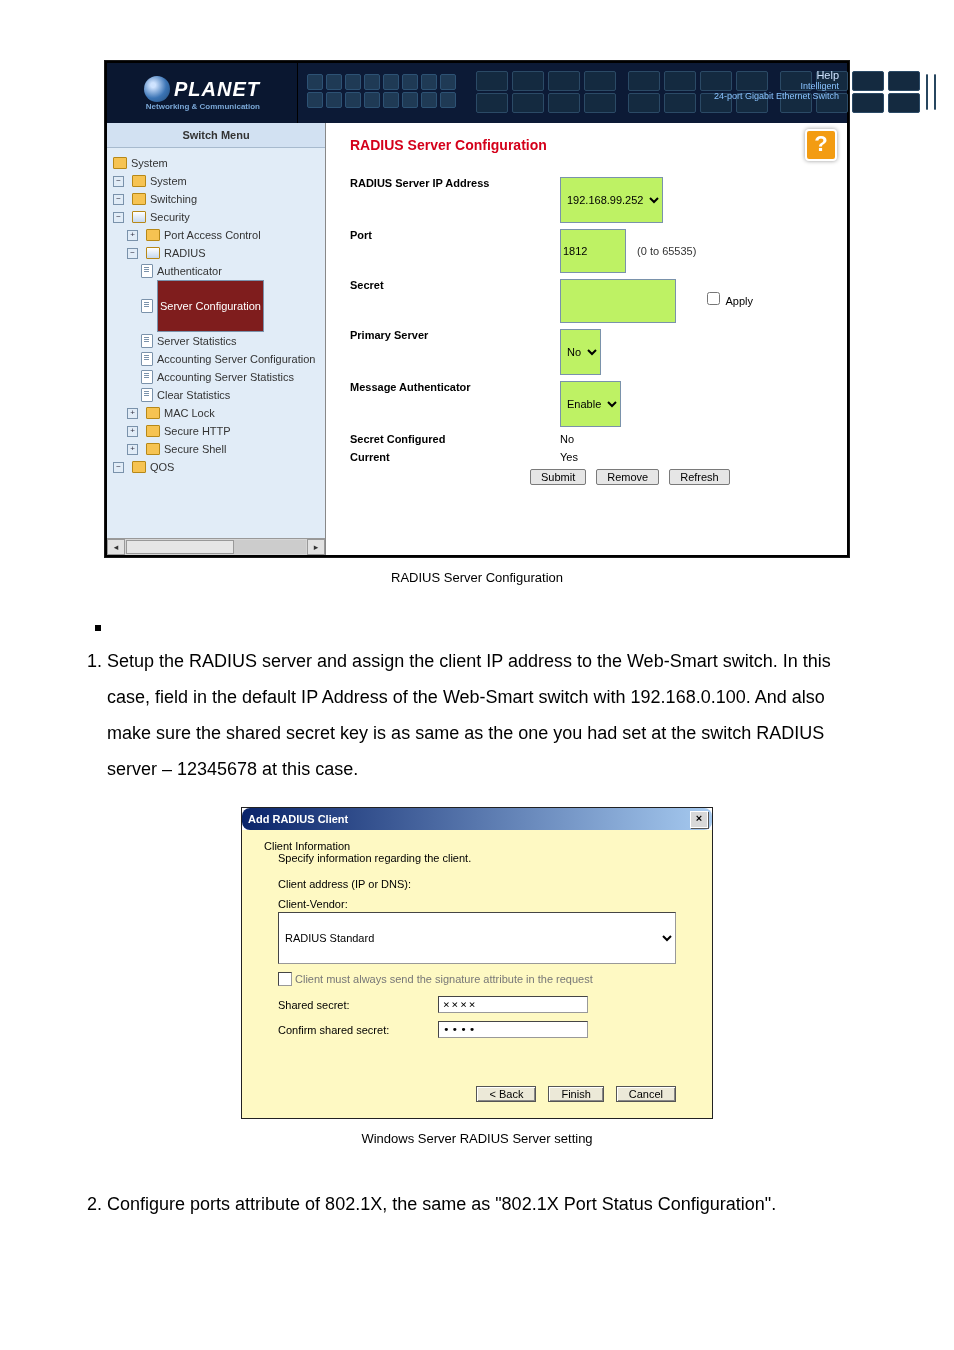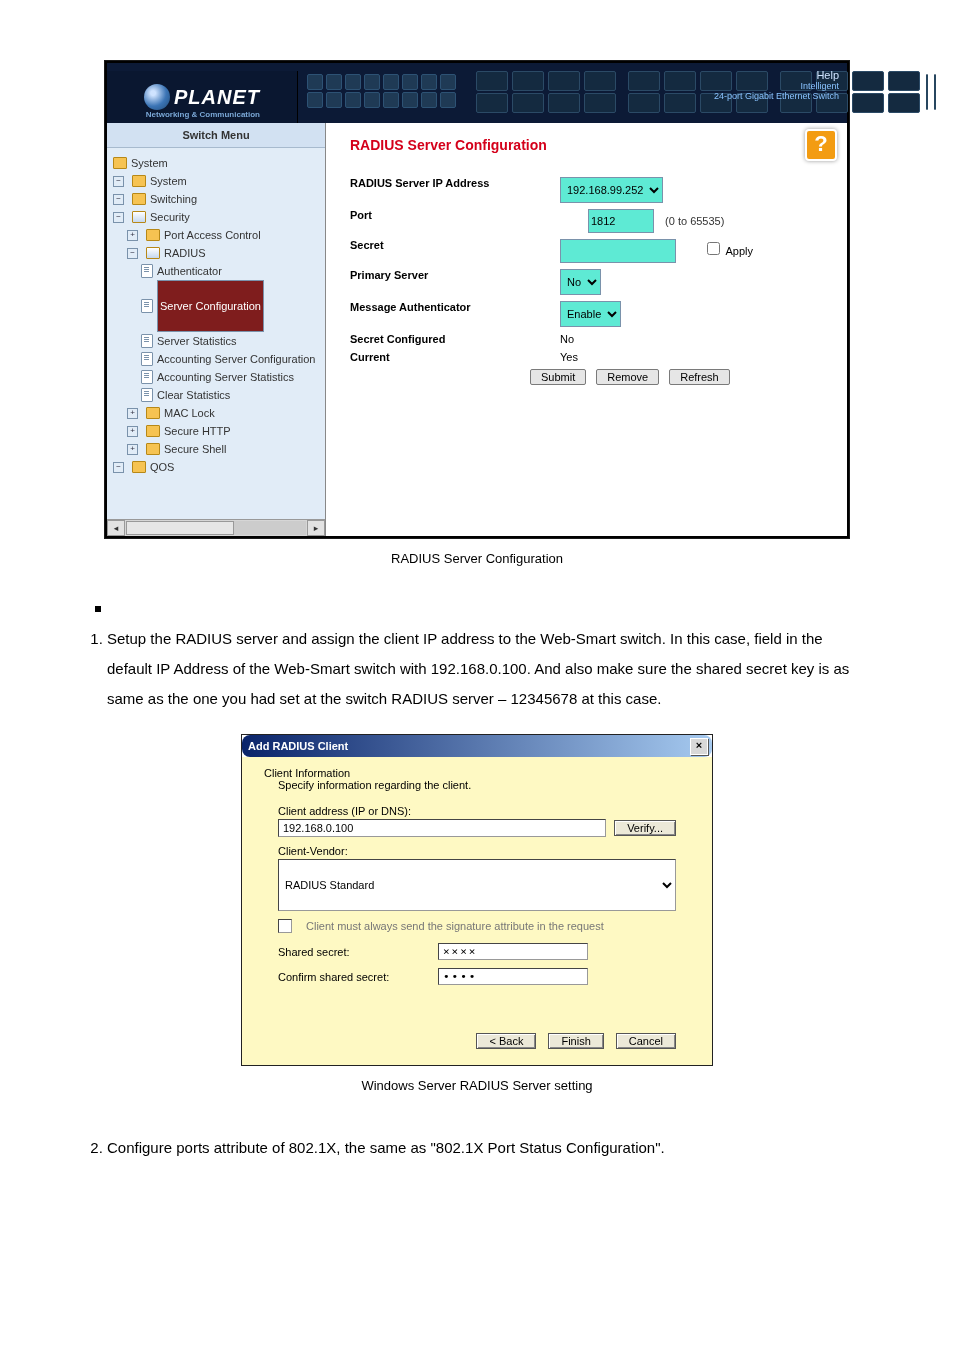--- a/index.html
+++ b/index.html
@@ -1,21 +1,21 @@
 <!DOCTYPE html>
 <html><head>
 <meta charset="utf-8">
 <style>
   body { margin:0; font-family: Arial, sans-serif; font-size:13px; color:#000; background:#fff; }
   .page { width:954px; margin:0 auto; padding:60px 0 60px 0; }
 
   
   .switchframe { width:740px; margin:0 auto; background:#000; padding:2px; border:1px solid #1a1a1a; }
   .header { height:60px; background:linear-gradient(#0c1a36,#0c1a36); position:relative; }
-  .header-left { position:absolute; left:0; top:8px; height:60px; width:190px; background:#0a1730; border-right:1px solid #000; display:flex; align-items:center; justify-content:center; }
+  .header-left { position:absolute; left:0; top:0; height:60px; width:190px; background:#0a1730; border-right:1px solid #000; display:flex; align-items:center; justify-content:center; }
   .planet-logo { color:#fff; font-weight:bold; font-size:20px; letter-spacing:1px; font-style:italic; }
   .planet-logo .dot { display:inline-block; width:26px;height:26px; background:radial-gradient(circle at 35% 35%, #cfe3ff 10%, #3b74b5 55%, #214a76 100%); border-radius:50%; vertical-align:-6px; margin-right:4px;}
   .planet-sub { font-size:8px; color:#7aa7d6; font-style:normal; display:block; text-align:right; letter-spacing:0; }
   .header-right { position:absolute; right:8px; top:6px; color:#8ac3ff; font-size:9px; text-align:right; }
   .header-right .help { color:#cfe3ff; font-size:11px; display:block; text-align:right; }
   .rackpic { position:absolute; left:200px; top:8px; height:44px; width:470px; }
   .rackrow { display:flex; gap:3px; margin-bottom:2px; }
   .portblock { width:14px; height:14px; background:#1f3a55; border:1px solid #2d5274; border-radius:2px; }
   .rjblock { width:30px; height:18px; background:#142a40; border:1px solid #2b4a66; border-radius:2px; }
   .rjrow { display:flex; gap:4px; }
@@ -40,50 +40,50 @@
   .hscroll .btn { width:16px; height:14px; background:#e2e2e2; border:1px solid #999; display:flex; align-items:center; justify-content:center; font-size:9px; color:#333; }
   .hscroll .track { flex:1; background:#ccc; margin:0 1px; height:14px; position:relative; }
   .hscroll .thumb { position:absolute; left:0; top:0; width:60%; height:100%; background:#e6e6e6; border:1px solid #999; box-sizing:border-box; }
 
   .rightpane { flex:1; background:#fff; padding:14px 14px 70px 24px; position:relative; min-height:300px; }
   .rp-title { color:#d4001a; font-weight:bold; font-size:14px; margin-bottom:24px; }
   .helpicon { position:absolute; right:10px; top:6px; width:28px; height:28px; background:#f39c12; border:2px solid #fff; border-radius:4px; color:#fff; font-weight:bold; font-size:22px; text-align:center; line-height:26px; box-shadow:0 0 4px rgba(0,0,0,0.4); }
   .formrow { display:flex; margin-bottom:6px; font-size:11px; }
   .formrow .lbl { width:210px; font-weight:bold; color:#000; }
   .formrow .ctrl { }
-  .inp, .sel { font-size:11px; border:1px solid #7a92ab; padding:5px 2px; background:#5eead4; }
+  .inp, .sel { font-size:11px; border:1px solid #7a92ab; padding:15px 2px; background:#bef264; }
   .inp { width:110px; }
   .sel { }
   .hint { font-size:11px; color:#333; margin-left:8px; }
   .chk { margin-left:24px; }
   .val { font-size:11px; }
   .btnrow { display:flex; gap:10px; margin-top:4px; margin-left:180px; }
   .wbtn { font-size:11px; padding:1px 10px; border:1px solid #7a7a7a; background:#e6e6e6; border-radius:2px; }
 
   .caption { text-align:center; font-size:13px; margin:12px auto 40px auto; }
 
   .bullet { width:6px;height:6px;background:#000;display:block;margin:0 0 12px 95px; }
 
-  ol.mainlist { margin:0 85px; padding:0 0 0 22px; font-size:15px; line-height:2; }
+  ol.mainlist { margin:0 85px; padding:0 0 0 22px; font-size:18px; line-height:2; }
   ol.mainlist li { margin-bottom:10px; }
 
   
   .dlg { width:470px; margin:20px auto 12px auto; border:1px solid #222; font-size:11px; }
   .dlgtitle { height:22px; background:linear-gradient(to right,#0a246a,#a6caf0); color:#fff; font-weight:bold; display:flex; align-items:center; justify-content:space-between; padding:0 4px 0 6px;border-radius:8px; }
   .dlgclose { width:16px;height:15px;background:#d8d8d8;border:1px solid #fff;color:#000;font-weight:bold;font-size:11px;line-height:13px;text-align:center; box-shadow:1px 1px 0 #555;}
   .dlgbody { background:#fef9c3; padding:10px 22px 16px 22px; }
   .dlghead { font-size:11px; margin-bottom:14px; }
   .dlghead .sub { padding-left:14px; }
   .dlgfield { margin-bottom:8px; }
   .dlgfield label { display:block; margin-bottom:2px; }
   .dlginprow { display:flex; gap:8px; align-items:center; }
   .dlginp { flex:1; border:1px inset #999; padding:2px 4px; background:#fff; font-size:11px; }
   .dlgbtn { font-size:11px; padding:1px 12px; border:1px solid #555; background:#ece9d8; box-shadow:1px 1px 0 #fff inset, -1px -1px 0 #888 inset; }
   .dlgselect { width:100%; border:1px inset #999; padding:18px 2px; background:#fff; font-size:11px; }
-  .dlgchkrow { display:flex; align-items:center; gap:14px; margin:6px 0 10px 0; color:#777; }
+  .dlgchkrow { display:flex; align-items:center; gap:3px; margin:6px 0 10px 0; color:#777; }
   .dlgchk { width:12px; height:12px; border:1px inset #999; background:#fff; }
   .dlgpair { display:flex; align-items:center; margin-bottom:8px; }
   .dlgpair .plabel { width:160px; }
   .dlgpair .pinp { border:1px inset #999; background:#fff; font-family:monospace; font-size:11px; padding:1px 4px; width:140px; letter-spacing:2px; }
   .dlgfoot { display:flex; justify-content:flex-end; gap:12px; margin-top:48px; }
 
 </style>
 </head>
 <body>
 
@@ -267,21 +267,21 @@
         <div class="helpicon">?</div>
         <div class="rp-title">RADIUS Server Configuration</div>
 
         <div class="formrow">
           <div class="lbl">RADIUS Server IP Address</div>
           <div class="ctrl"><select class="sel"><option>192.168.99.252</option></select></div>
         </div>
         <div class="formrow">
           <div class="lbl">Port</div>
           <div class="ctrl">
-            <input class="inp" style="width: 60px; margin-left: 28px;" value="1812">
+            <input class="inp" style="width: 60px;" value="1812">
             <span class="hint">(0 to 65535)</span>
           </div>
         </div>
         <div class="formrow">
           <div class="lbl">Secret</div>
           <div class="ctrl">
             <input class="inp" style="">
             <span class="chk"><input type="checkbox" style=""> <span>Apply</span></span>
           </div>
         </div>
@@ -325,24 +325,20 @@
       <span class="dlgclose">×</span>
     </div>
     <div class="dlgbody">
       <div class="dlghead">
         <div>Client Information</div>
         <div class="sub">Specify information regarding the client.</div>
       </div>
       <div style="padding:0 14px;">
         <div class="dlgfield">
           <label>Client address (IP or DNS):</label>
-          <div class="dlginprow">
-            <input class="dlginp" value="192.168.0.100" style="">
-            <button class="dlgbtn">Verify...</button>
-          </div>
         </div>
         <div class="dlgfield">
           <label>Client-Vendor:</label>
           <select class="dlgselect"><option>RADIUS Standard</option></select>
         </div>
         <div class="dlgchkrow">
           <span class="dlgchk"></span>
           <span>Client must always send the signature attribute in the request</span>
         </div>
         <div class="dlgpair">

